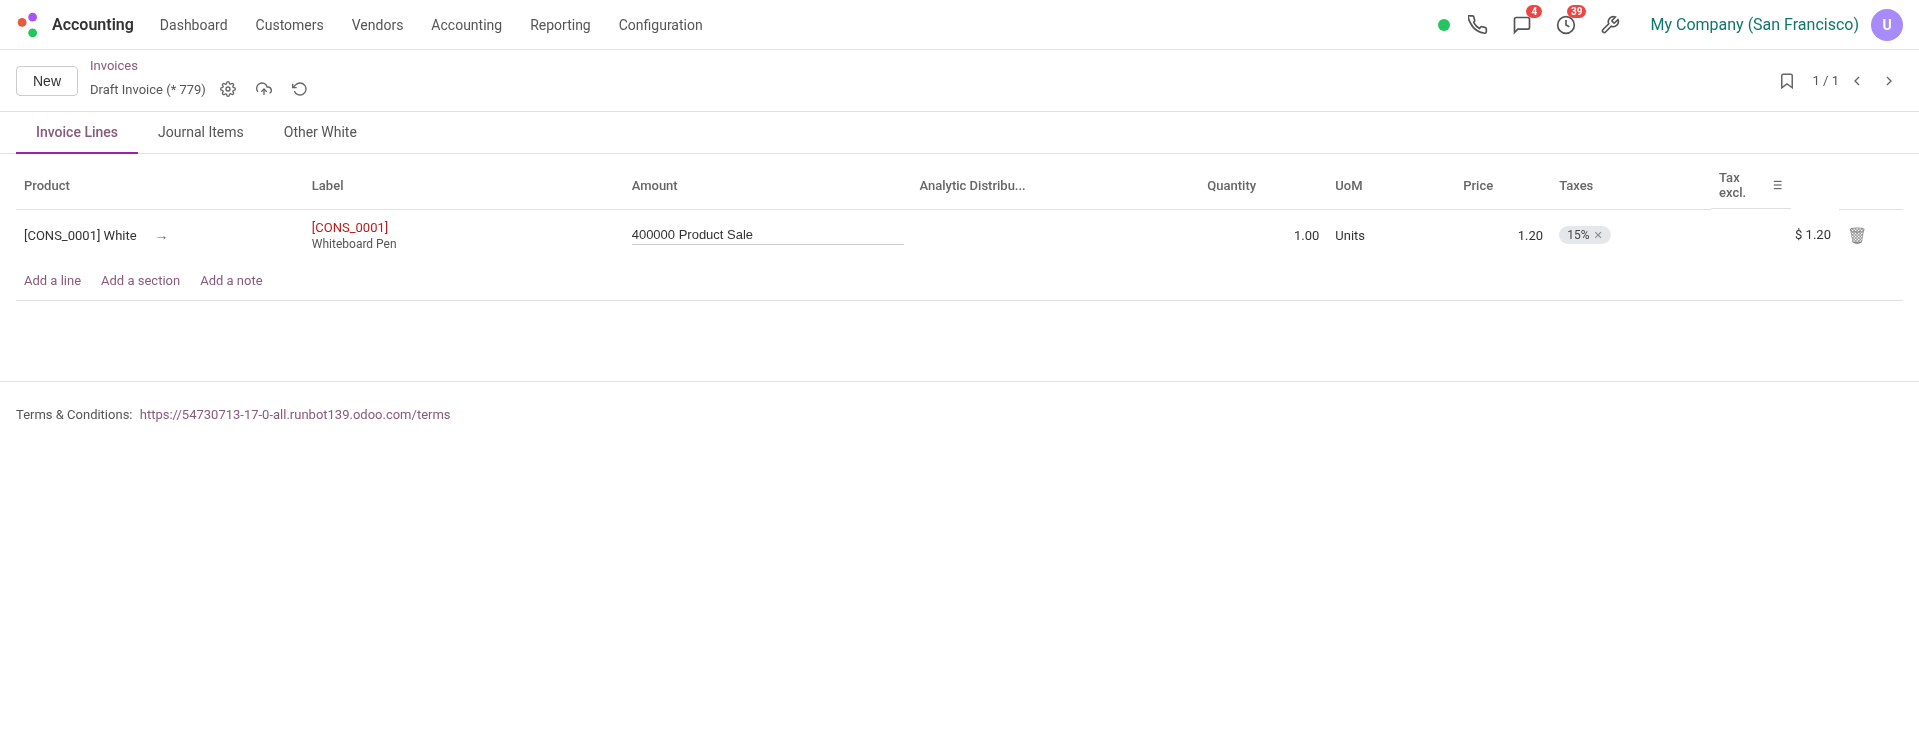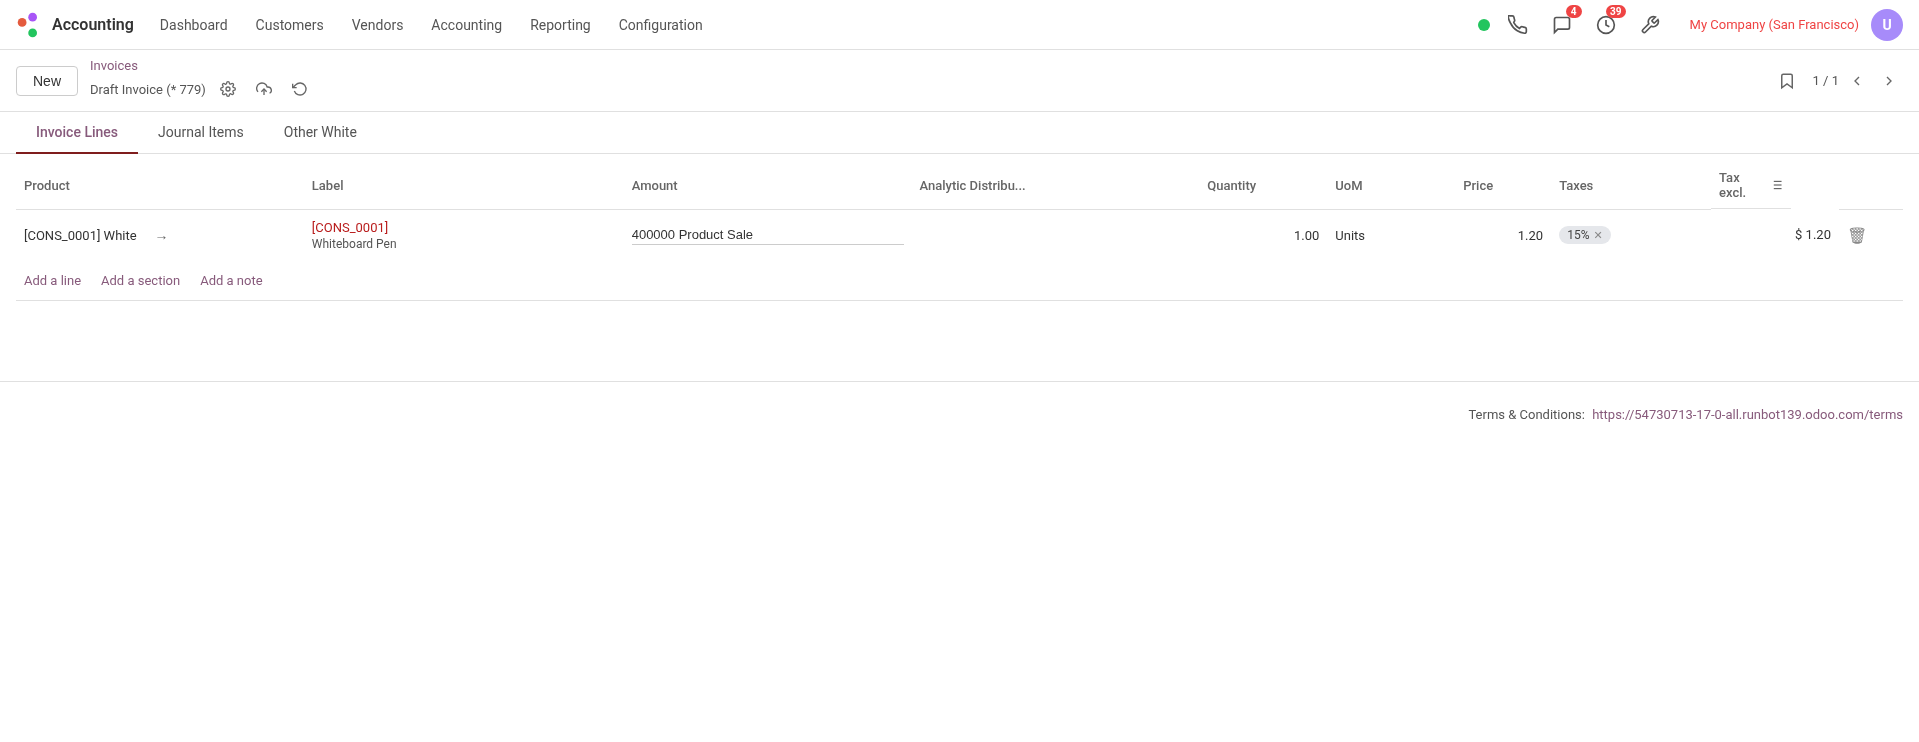--- a/index.html
+++ b/index.html
@@ -75,22 +75,22 @@
       background: #ef4444;
       color: #fff;
       font-size: 10px;
       font-weight: bold;
       border-radius: 10px;
       padding: 1px 4px;
       min-width: 16px;
       text-align: center;
     }
     .company-name {
-      font-size: 13px;
-      color: #ef4444;
+      font-size: 16px;
+      color: #0f766e;
       white-space: nowrap;
       padding-left: 12px;
     }
     .avatar {
       width: 32px;
       height: 32px;
       border-radius: 50%;
       background: #a78bfa;
       display: flex;
       align-items: center;
@@ -187,21 +187,21 @@
     .tab {
       padding: 12px 20px;
       cursor: pointer;
       font-size: 14px;
       color: #555;
       border-bottom: 2px solid transparent;
       margin-bottom: -1px;
     }
     .tab.active {
       color: #875a7b;
-      border-bottom: 2px solid #7f1d1d;
+      border-bottom: 2px solid #a21caf;
       font-weight: 500;
     }
 
     
     .main-content {
       padding: 0 16px;
       background: #fff;
     }
 
     
@@ -309,22 +309,23 @@
       cursor: pointer;
       text-decoration: none;
     }
     .footer-divider {
       border: none;
       border-top: 1px solid #e0e0e0;
       margin: 0;
     }
     .footer-bottom {
       display: flex;
-      justify-content: flex-end;
+      justify-content: center;
       padding: 24px 16px;
+      flex-direction: column;
     }
     .terms-text {
       font-size: 13px;
       color: #555;
     }
     .totals-section {
       display: flex;
       flex-direction: column;
       gap: 6px;
       text-align: right;

